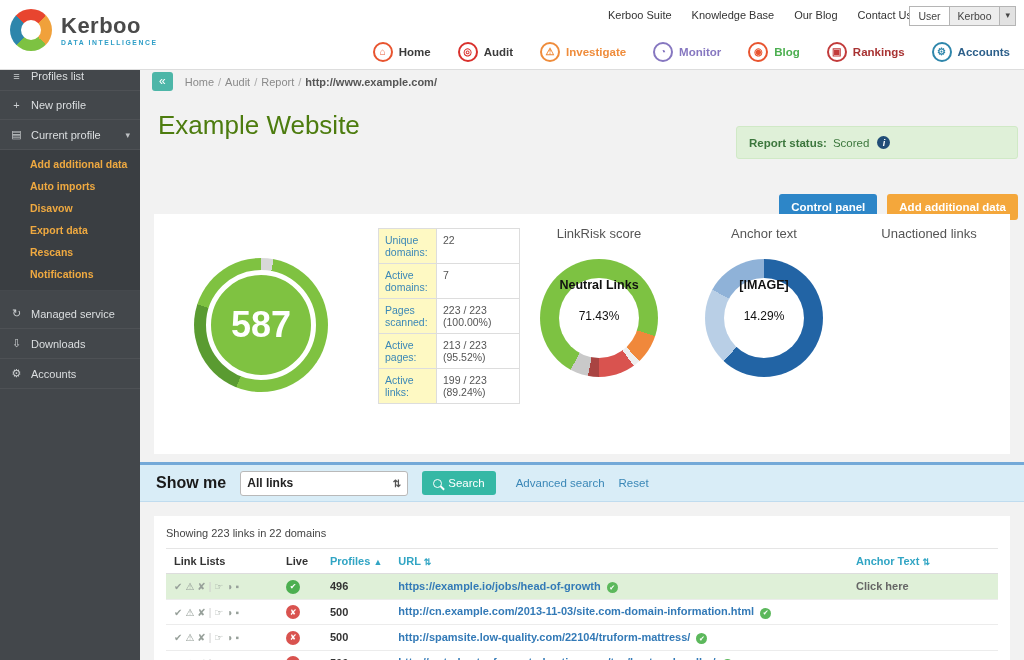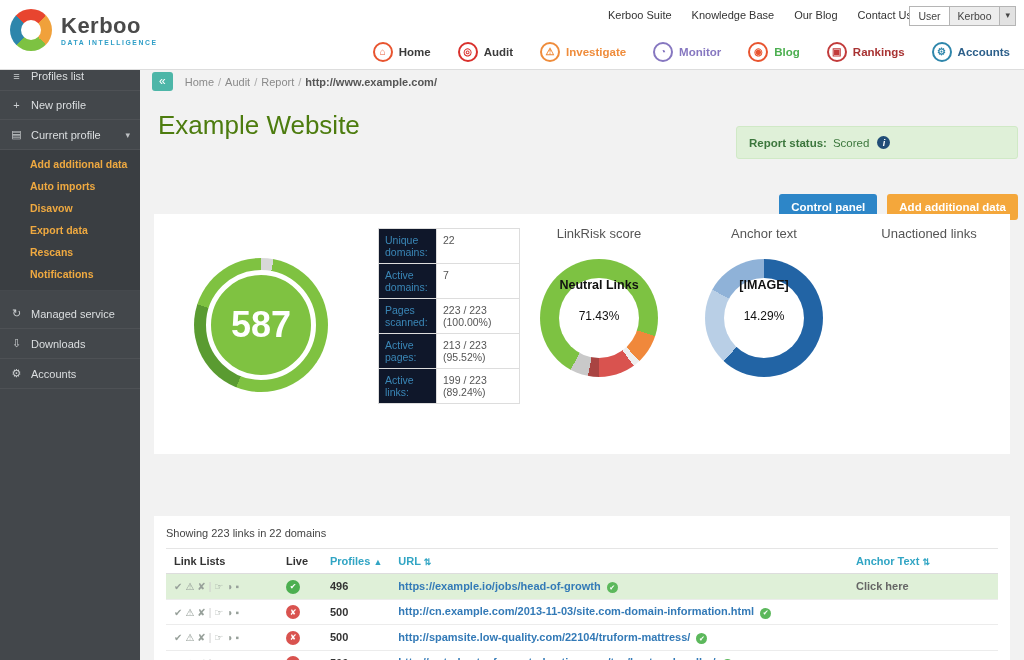--- a/index.html
+++ b/index.html
@@ -49,21 +49,21 @@
   .btn { border: none; border-radius: 3px; color: #fff; font-size: 11.5px; font-weight: bold; padding: 7px 12px; cursor: pointer; font-family: inherit; }
   .btn-blue { background: #2d86c8; }
   .btn-orange { background: #f4a73b; }
 
   
   .dash { position: absolute; top: 152px; left: 14px; right: 14px; height: 240px; background: #fff; }
   .gauge { position: absolute; left: 40px; top: 44px; width: 134px; height: 134px; border-radius: 50%; }
   .gauge-center { position: absolute; inset: 12px; border-radius: 50%; background: #7fc241; border: 5px solid #fff; display: flex; align-items: center; justify-content: center; color: #fff; font-size: 36px; font-weight: bold; }
   .stats-table { position: absolute; left: 224px; top: 14px; width: 142px; border-collapse: collapse; font-size: 10.5px; }
   .stats-table td { border: 1px solid #ddd; padding: 5px 6px; vertical-align: top; }
-  .stats-table td.lbl { background: #0f172a; color: #3a87b7; width: 58px; }
+  .stats-table td.lbl { background: #fef9c3; color: #3a87b7; width: 58px; }
   .stats-table td.val { color: #555; }
   .chart-col { position: absolute; top: 12px; width: 170px; text-align: center; }
   .chart-col.c1 { left: 360px; } .chart-col.c2 { left: 525px; } .chart-col.c3 { left: 690px; }
   .chart-title { font-size: 13px; color: #555; margin-bottom: 18px; }
   .donut { width: 118px; height: 118px; border-radius: 50%; margin: 0 auto; position: relative; }
   .donut-center { position: absolute; inset: 19px; background: #fff; border-radius: 50%; display: flex; flex-direction: column; align-items: center; justify-content: flex-start; gap: 17px; }
   .donut-line1 { font-weight: bold; font-size: 12.5px; color: #111; white-space: nowrap; }
   .donut-line2 { font-size: 12px; color: #111; }
 
   
@@ -265,20 +265,33 @@
             <div class="donut-line2">14.29%</div>
           </div>
         </div>
       </div>
 
       <div class="chart-col c3">
         <div class="chart-title">Unactioned links</div>
       </div>
     </div>
 
+    <div class="filter-bar">
+      <span class="showme">Show me</span>
+      <div class="fake-select">
+        <span>All links</span>
+        <span class="stepper">⇅</span>
+      </div>
+      <button class="search-btn">
+        <span class="mag-icon"></span>
+        <span>Search</span>
+      </button>
+      <span class="filter-link adv">Advanced search</span>
+      <span class="filter-link">Reset</span>
+    </div>
 
     <div class="results">
       <div class="results-summary">Showing 223 links in 22 domains</div>
       <table class="results-table">
         <thead>
           <tr>
             <th class="col-actions">Link Lists</th>
             <th class="col-live">Live</th>
             <th class="col-risk sortable">
               <span>Profiles</span> <span class="arrow">▲</span>

